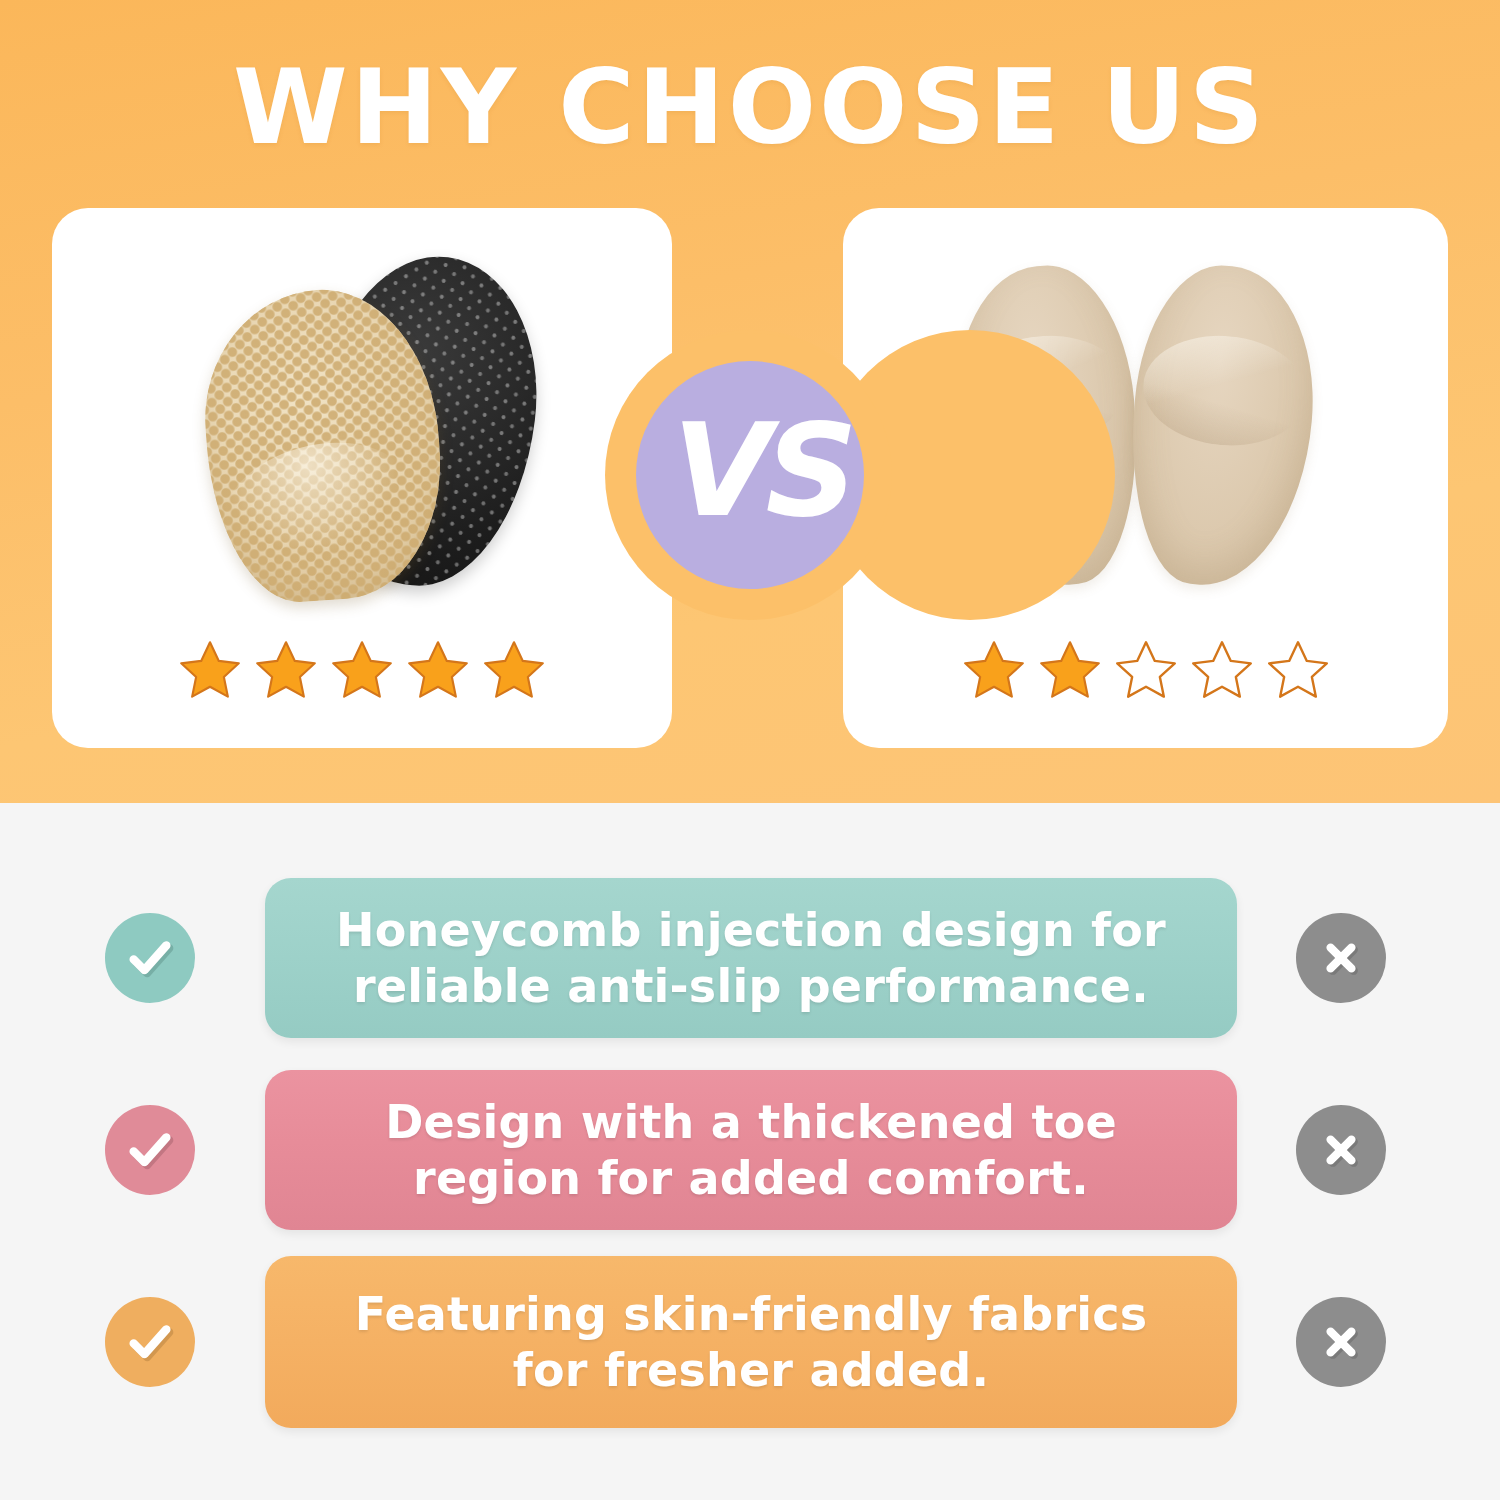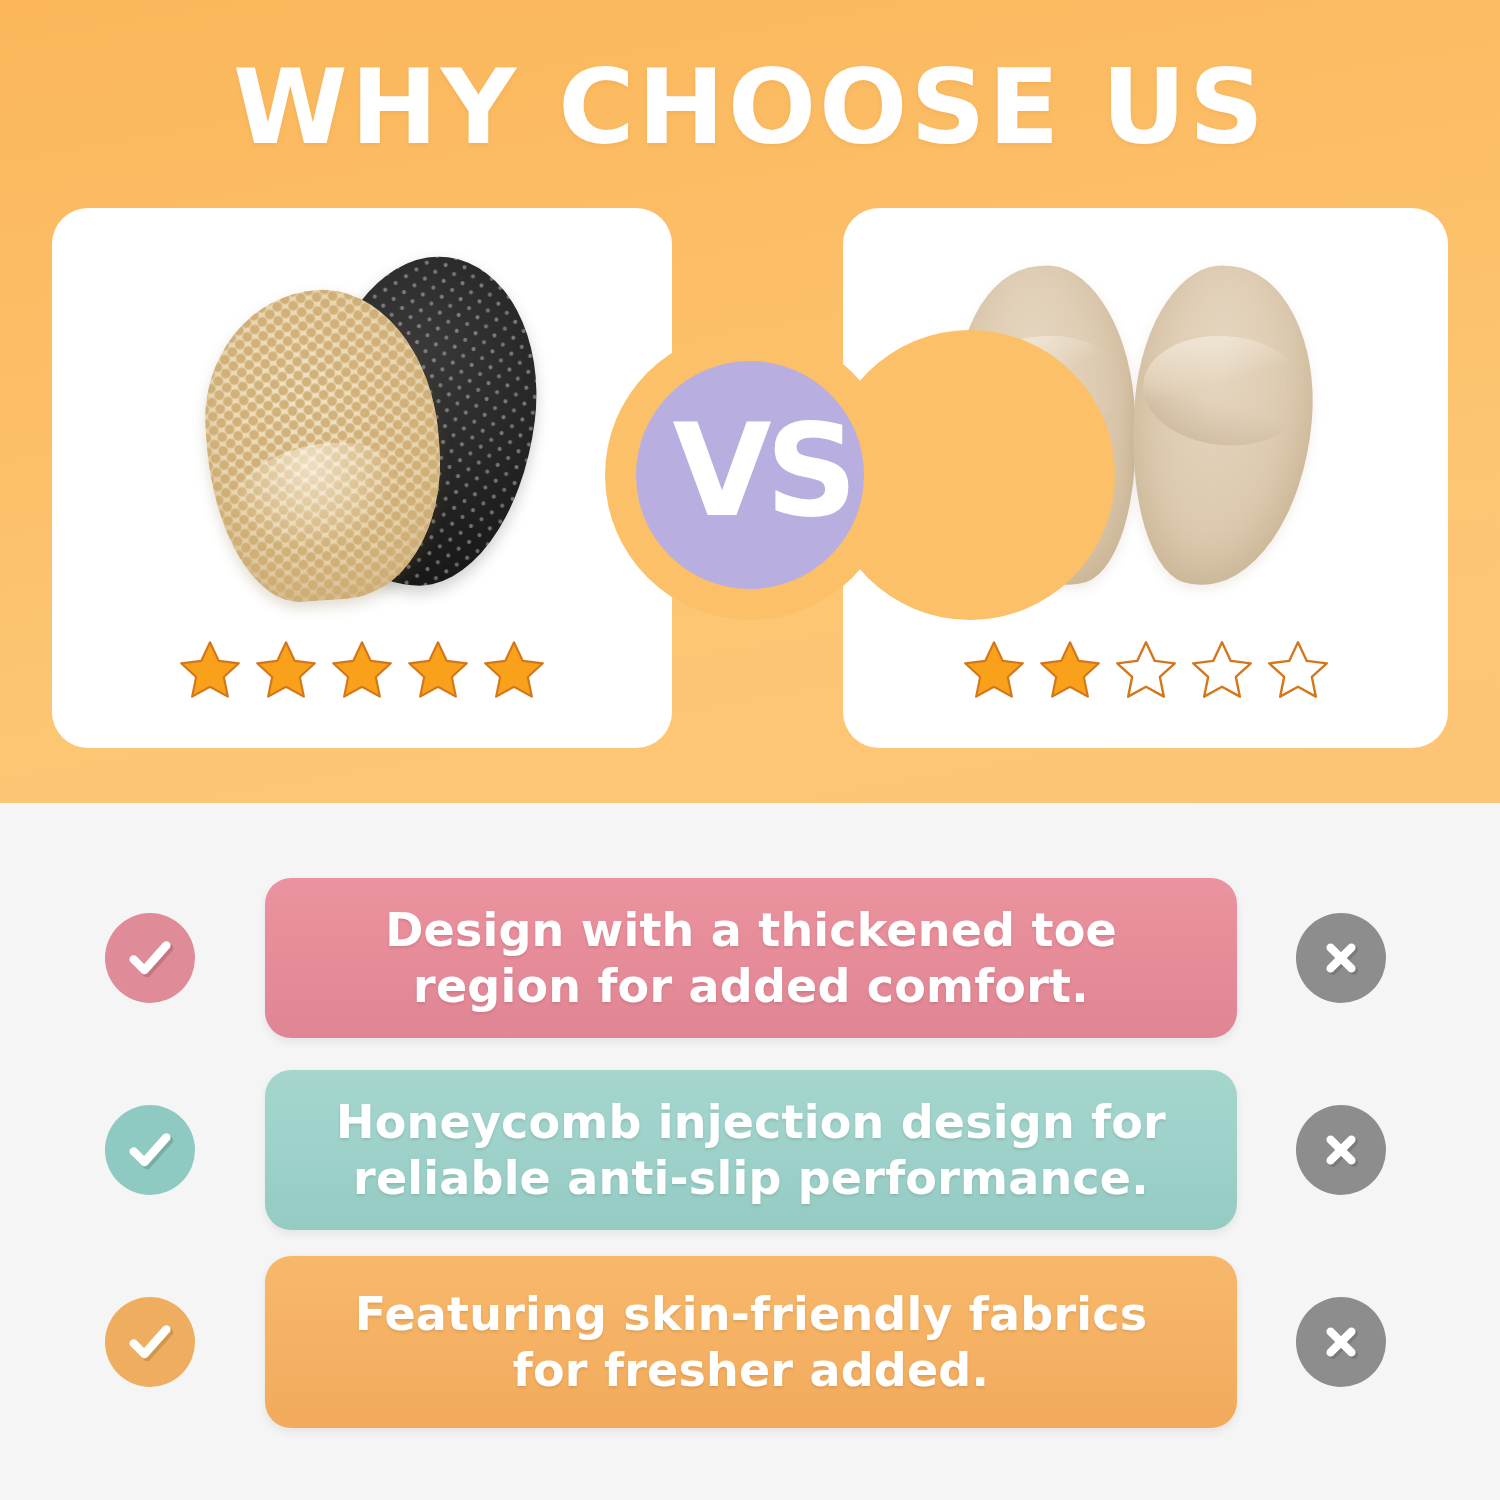--- a/index.html
+++ b/index.html
@@ -87,20 +87,21 @@
     border-radius: 50%;
     background: #b9aee0;
     display: flex;
     align-items: center;
     justify-content: center;
   }
   .vs-text {
     color: #ffffff;
     font-size: 128px;
     font-weight: 700;
+    font-style: italic;
     line-height: 128px;
     letter-spacing: -6px;
     font-family: "DejaVu Sans", sans-serif;
     transform: translateY(-4px);
     margin-left: 24px;
   }
 
   
   .photo-area {
     position: absolute;
@@ -330,48 +331,48 @@
     <div class="vs-badge">
       <div class="vs-inner">
         <span class="vs-text">VS</span>
       </div>
     </div>
   </div>
 
   <div class="features">
 
     <div class="feature-row">
+      <div class="mark-circle mark-check" style="background:#8ecac1">
+        <svg width="56" height="56" viewBox="0 0 24 24">
+          <path d="M5 12.6 L9.6 17.2 L19 6.6" fill="none" stroke="rgba(40,80,75,0.22)" stroke-width="3.6" stroke-linecap="round" stroke-linejoin="round" transform="translate(1.2,1.2)"></path>
+          <path d="M5 12.6 L9.6 17.2 L19 6.6" fill="none" stroke="#ffffff" stroke-width="3.6" stroke-linecap="round" stroke-linejoin="round"></path>
+        </svg>
+      </div>
+      <div class="bar bar-2">
+        <span class="bar-text">Honeycomb injection design for
+reliable anti-slip performance.</span>
+      </div>
+      <div class="mark-circle mark-cross">
+        <svg width="50" height="50" viewBox="0 0 24 24">
+          <path d="M7 7 L17 17 M17 7 L7 17" fill="none" stroke="rgba(55,55,55,0.22)" stroke-width="4" stroke-linecap="round" transform="translate(1.1,1.1)"></path>
+          <path d="M7 7 L17 17 M17 7 L7 17" fill="none" stroke="#ffffff" stroke-width="4" stroke-linecap="round"></path>
+        </svg>
+      </div>
+    </div>
+
+    <div class="feature-row">
       <div class="mark-circle mark-check" style="background:#e08b98">
         <svg width="56" height="56" viewBox="0 0 24 24">
           <path d="M5 12.6 L9.6 17.2 L19 6.6" fill="none" stroke="rgba(90,45,55,0.22)" stroke-width="3.6" stroke-linecap="round" stroke-linejoin="round" transform="translate(1.2,1.2)"></path>
           <path d="M5 12.6 L9.6 17.2 L19 6.6" fill="none" stroke="#ffffff" stroke-width="3.6" stroke-linecap="round" stroke-linejoin="round"></path>
         </svg>
       </div>
       <div class="bar bar-1">
         <span class="bar-text">Design with a thickened toe
 region for added comfort.</span>
-      </div>
-      <div class="mark-circle mark-cross">
-        <svg width="50" height="50" viewBox="0 0 24 24">
-          <path d="M7 7 L17 17 M17 7 L7 17" fill="none" stroke="rgba(55,55,55,0.22)" stroke-width="4" stroke-linecap="round" transform="translate(1.1,1.1)"></path>
-          <path d="M7 7 L17 17 M17 7 L7 17" fill="none" stroke="#ffffff" stroke-width="4" stroke-linecap="round"></path>
-        </svg>
-      </div>
-    </div>
-
-    <div class="feature-row">
-      <div class="mark-circle mark-check" style="background:#8ecac1">
-        <svg width="56" height="56" viewBox="0 0 24 24">
-          <path d="M5 12.6 L9.6 17.2 L19 6.6" fill="none" stroke="rgba(40,80,75,0.22)" stroke-width="3.6" stroke-linecap="round" stroke-linejoin="round" transform="translate(1.2,1.2)"></path>
-          <path d="M5 12.6 L9.6 17.2 L19 6.6" fill="none" stroke="#ffffff" stroke-width="3.6" stroke-linecap="round" stroke-linejoin="round"></path>
-        </svg>
-      </div>
-      <div class="bar bar-2">
-        <span class="bar-text">Honeycomb injection design for
-reliable anti-slip performance.</span>
       </div>
       <div class="mark-circle mark-cross">
         <svg width="50" height="50" viewBox="0 0 24 24">
           <path d="M7 7 L17 17 M17 7 L7 17" fill="none" stroke="rgba(55,55,55,0.22)" stroke-width="4" stroke-linecap="round" transform="translate(1.1,1.1)"></path>
           <path d="M7 7 L17 17 M17 7 L7 17" fill="none" stroke="#ffffff" stroke-width="4" stroke-linecap="round"></path>
         </svg>
       </div>
     </div>
 
     <div class="feature-row">

